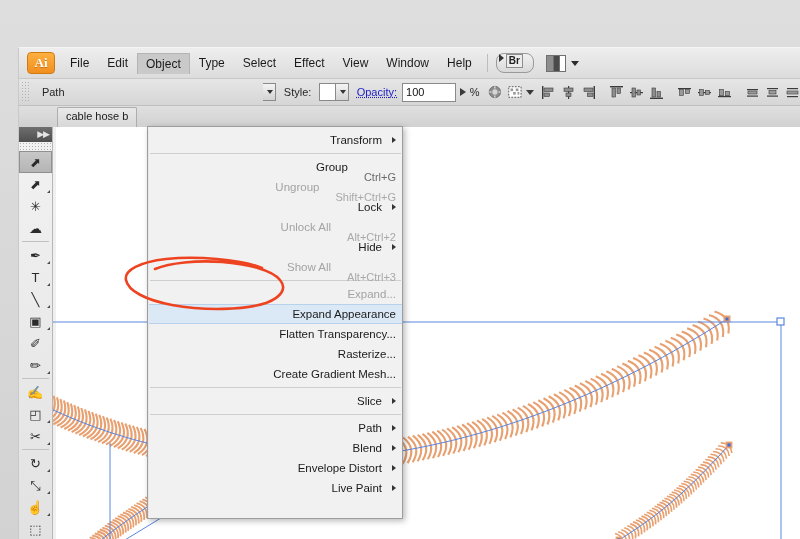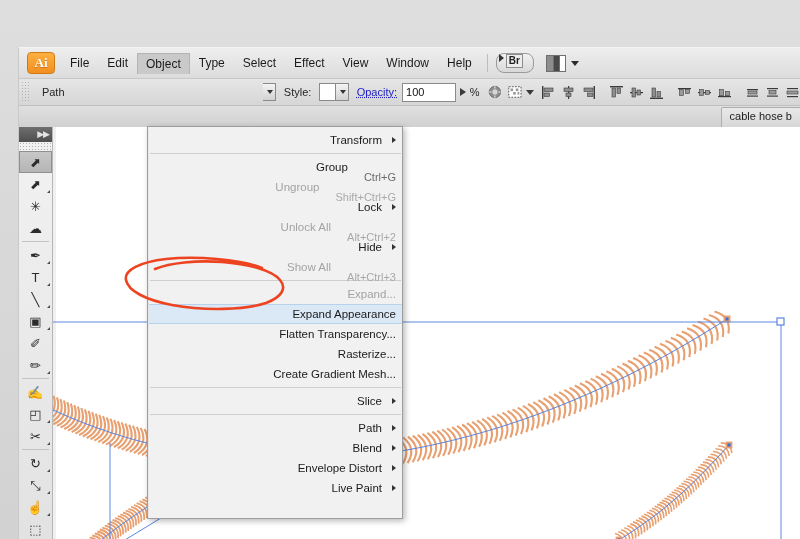--- a/index.html
+++ b/index.html
@@ -64,21 +64,21 @@
              color:#111;padding:1px 3px;line-height:15px;}
   .play-tri{width:0;height:0;border-left:6px solid #3a3a3a;border-top:4px solid transparent;
             border-bottom:4px solid transparent;margin:0 4px;}
   .pct{font-size:11px;color:#262626;margin-right:6px;}
   .ico-btn{width:18px;height:18px;margin:0 2px;}
   .align-grp{display:flex;align-items:center;gap:3px;margin-left:6px;}
   .align-ic{width:15px;height:15px;border:1px solid transparent;}
 
   
   .tabbar{height:22px;background:linear-gradient(180deg,#e0e0e0,#d0d0d0);
-          border-bottom:1px solid #b9b9b9;display:flex;align-items:flex-end;padding-left:38px;justify-content:flex-end;}
+          border-bottom:1px solid #b9b9b9;display:flex;align-items:flex-end;padding-left:38px;}
   .doc-tab{height:18px;background:linear-gradient(180deg,#e9e9e9,#d6d6d6);
            border:1px solid #adadad;border-bottom:none;border-radius:2px 2px 0 0;
            font-size:11px;color:#1c1c1c;padding:2px 8px 0 8px;max-width:110px;overflow:hidden;
            white-space:nowrap;}
 
   
   .canvas-area{position:absolute;left:0;top:79px;width:782px;height:413px;background:#ffffff;overflow:hidden;}
   .canvas-left-strip{position:absolute;left:0;top:0;width:37px;height:413px;background:#f0f0f0;}
   .art-page{position:absolute;left:37px;top:0;width:745px;height:413px;background:#ffffff;}
 

